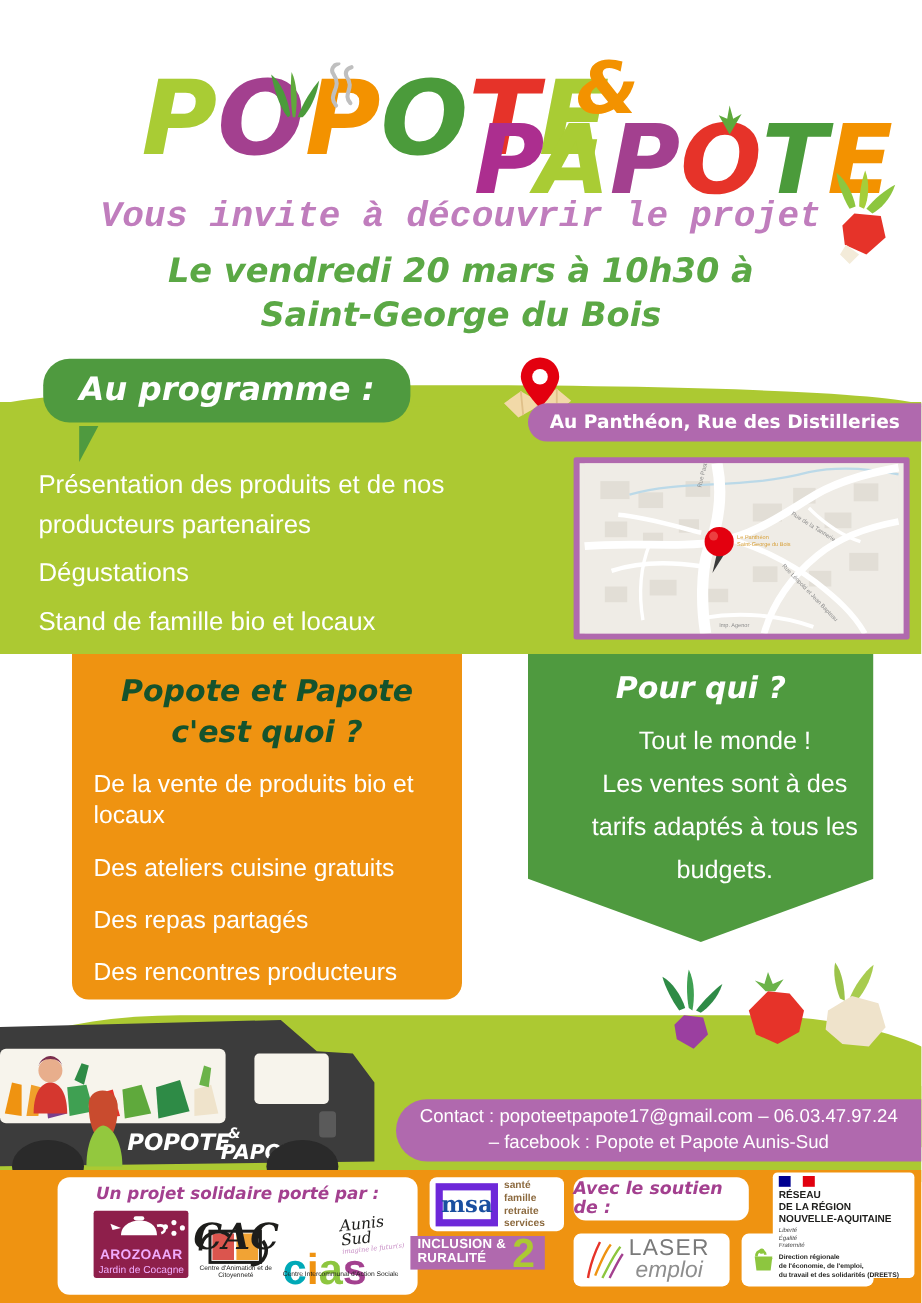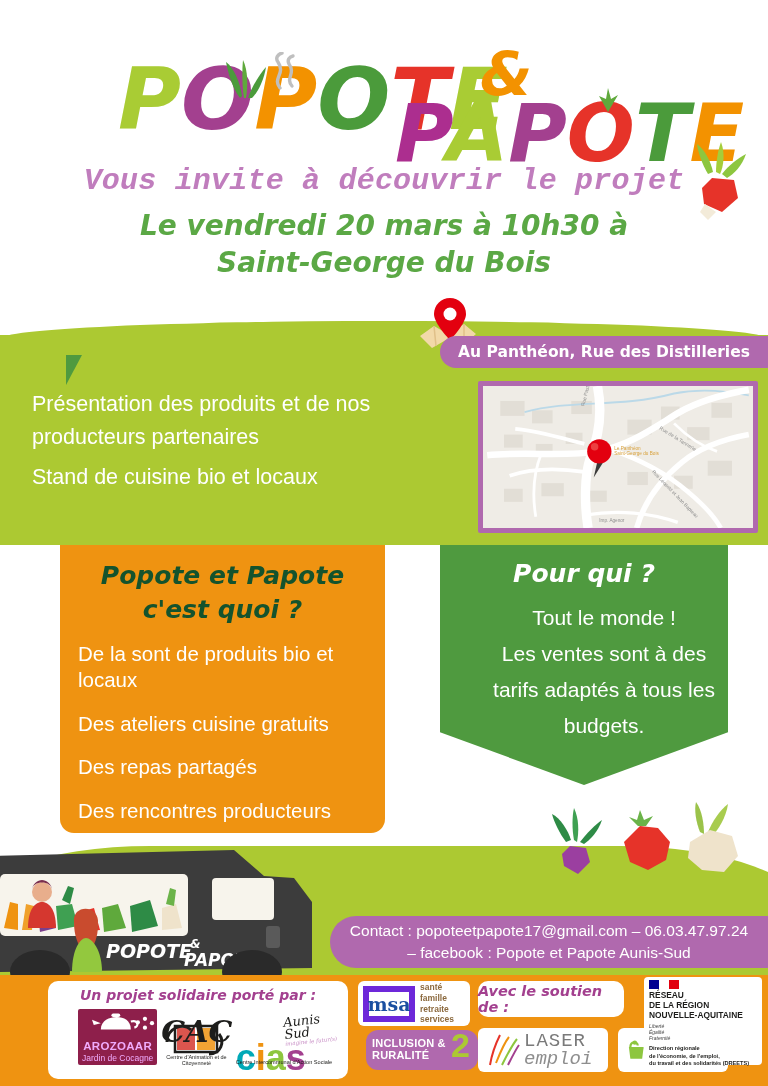--- a/index.html
+++ b/index.html
@@ -210,31 +210,31 @@
     position: absolute; left: 644px; top: 977px; width: 118px; height: 88px;
     background:#ffffff; border-radius:4px; padding: 3px 5px;
   }
   #flag { width: 30px; height: 9px; display:flex; margin-bottom:2px; }
   #flag span { flex:1; }
   #prefet-title { font-size: 8.4px; font-weight:bold; color:#1d1d1b; line-height:1.18; }
   #prefet-motto { font-size: 5px; font-style:italic; color:#444; line-height:1.25; margin-top:2px; }
   #prefet-dir { font-size: 5.6px; color:#1d1d1b; line-height:1.3; margin-top:4px; font-weight:bold; }
 
   #inclusion {
-    position:absolute; left:366px; top:1030px; width:112px; height:40px;
-    background:#B069AE; color:#fff; border-radius:12px;
+    position:absolute; left:342px; top:1030px; width:112px; height:28px;
+    background:#B069AE; color:#fff; border-radius:0;
     display:flex; align-items:center; padding-left:6px;
     font-weight:bold; font-size:11px; line-height:1.05; letter-spacing:.2px;
   }
   #inclusion .two { position:absolute; right:8px; top:-2px; font-size:34px; color:#ACC932; font-weight:bold; }
   #laser {
     position:absolute; left:478px; top:1028px; width:130px; height:44px;
     background:#fff; border-radius:6px; display:flex; align-items:center; gap:4px; padding-left:6px;
   }
-  #laser-txt { font-family:Liberation Mono, monospace; color:#7a7a7a; line-height:.95; }
+  #laser-txt { font-family:Liberation Sans, sans-serif; color:#7a7a7a; line-height:.95;text-align:center; }
   #laser-txt .l1 { font-size:19px; letter-spacing:1px; }
   #laser-txt .l2 { font-size:19px; font-style:italic; color:#8e8e8e; }
   #cocagne {
     position:absolute; left:618px; top:1028px; width:110px; height:44px;
     background:#fff; border-radius:6px; display:flex; align-items:center; gap:4px; padding-left:5px;
   }
   #cocagne-txt { line-height:1.05; }
   #cocagne-txt .r1 { font-size:10px; color:#1d1d1b; letter-spacing:1px; }
   #cocagne-txt .r2 { font-size:14px; color:#1d1d1b; font-weight:bold; letter-spacing:.2px; }
 </style>
@@ -277,25 +277,29 @@
   </div>
 
   <div id="headline-block">
     <div id="invite-line">Vous invite à découvrir le projet</div>
     <div class="date-line" style="margin-top:10px">Le vendredi 20 mars à 10h30 à</div>
     <div class="date-line">Saint-George du Bois</div>
   </div>
 
   <div id="green-band"></div>
 
+  <div id="bubble">
+    <span>Au programme :</span>
+  </div>
   <div id="bubble-tail"></div>
 
   <ul id="programme-list">
     <li>Présentation des produits et de nos producteurs partenaires</li>
-    <li>Stand de cuisine bio et locaux</li>
+    <li>Dégustations</li>
+    <li>Stand de famille bio et locaux</li>
   </ul>
 
   <svg id="pin-illus" viewBox="0 0 64 60">
     <path d="M2 40 L16 30 L30 38 L46 28 L58 38 L44 50 L28 44 L14 52 Z" fill="#F2D9A8"></path>
     <path d="M16 30 L18 50" stroke="#E0C089" stroke-width="1.5" fill="none"></path>
     <path d="M30 38 L30 45" stroke="#E0C089" stroke-width="1.5" fill="none"></path>
     <path d="M46 28 L46 40" stroke="#E0C089" stroke-width="1.5" fill="none"></path>
     <path d="M32 2 C23 2 16 9 16 18 C16 28 32 44 32 44 C32 44 48 28 48 18 C48 9 41 2 32 2 Z" fill="#E3000F"></path>
     <circle cx="32" cy="18" r="6.5" fill="#ffffff"></circle>
   </svg>
@@ -353,21 +357,21 @@
       </svg>
     </div>
   </div>
 
   <div id="orange-panel">
     <div id="orange-title">
       <div>Popote et Papote</div>
       <div>c'est quoi ?</div>
     </div>
     <ul id="orange-list">
-      <li>De la sont de produits bio et locaux</li>
+      <li>De la vente de produits bio et locaux</li>
       <li>Des ateliers cuisine gratuits</li>
       <li>Des repas partagés</li>
       <li>Des rencontres producteurs</li>
     </ul>
   </div>
 
   <div id="green-panel">
     <div id="green-title">Pour qui ?</div>
     <div id="green-body">
       <div>Tout le monde !</div>

